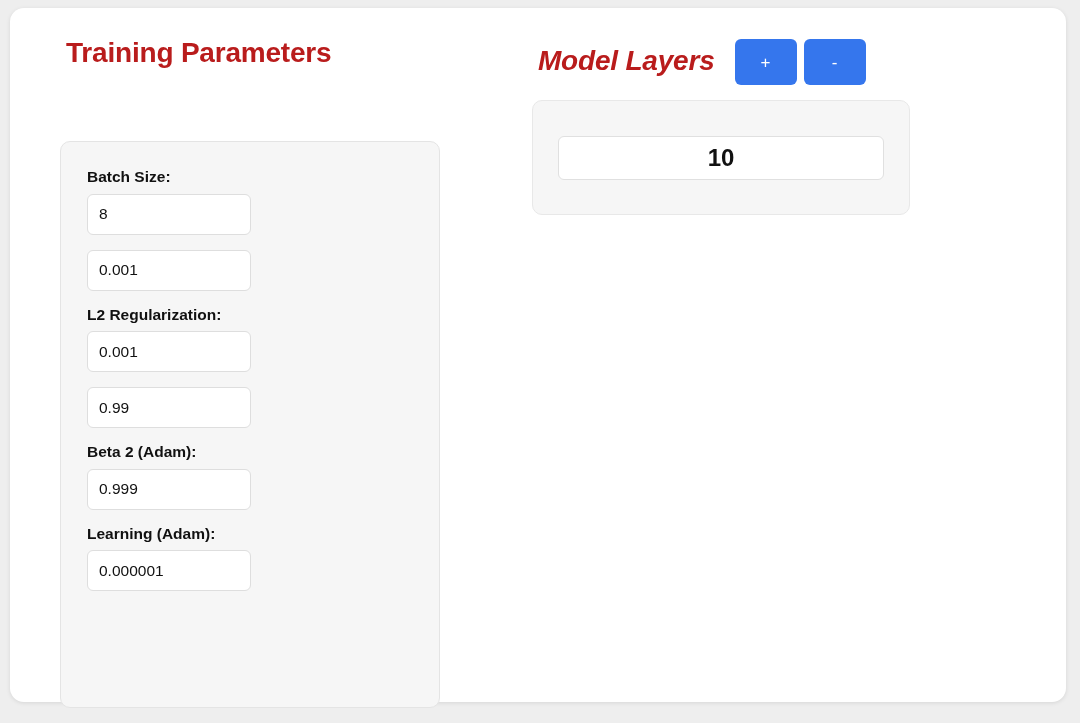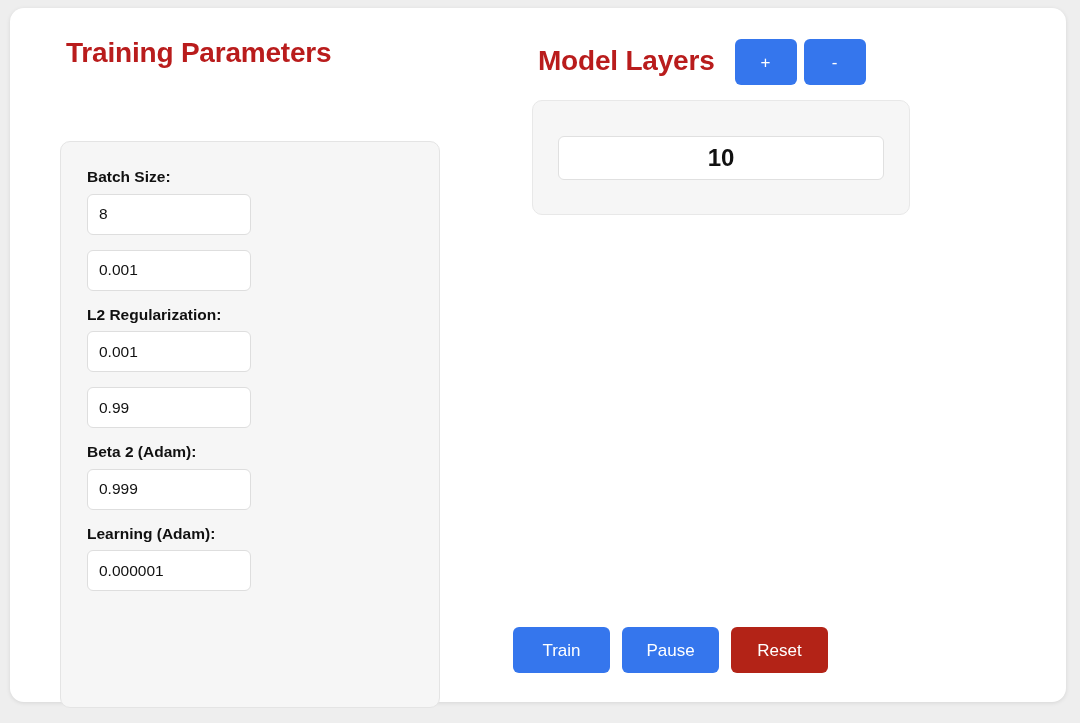--- a/index.html
+++ b/index.html
@@ -92,21 +92,21 @@
     width: 520px;
   }
 
   .layers-header {
     display: flex;
     align-items: center;
     gap: 20px;
     padding: 14px 0 0 18px;
   }
 
-  .layers-header .section-title { padding: 0; }
+  .layers-header .section-title { padding: 0; font-style: italic; }
 
   .stepper-group {
     display: flex;
     gap: 7px;
     margin-top: 3px;
   }
 
   .btn {
     font-family: "Liberation Sans", sans-serif;
     border: none;
@@ -221,19 +221,14 @@
         <button class="btn btn-step">-</button>
       </div>
     </div>
 
     <div class="layers-panel">
       <div class="layer-value-box">10</div>
     </div>
 
   </div>
 
-  <div class="actions">
-    <button class="btn btn-action btn-train">Train</button>
-    <button class="btn btn-action btn-pause">Pause</button>
-    <button class="btn btn-action btn-reset">Reset</button>
-  </div>
 
 </div>
 
 </body></html>

